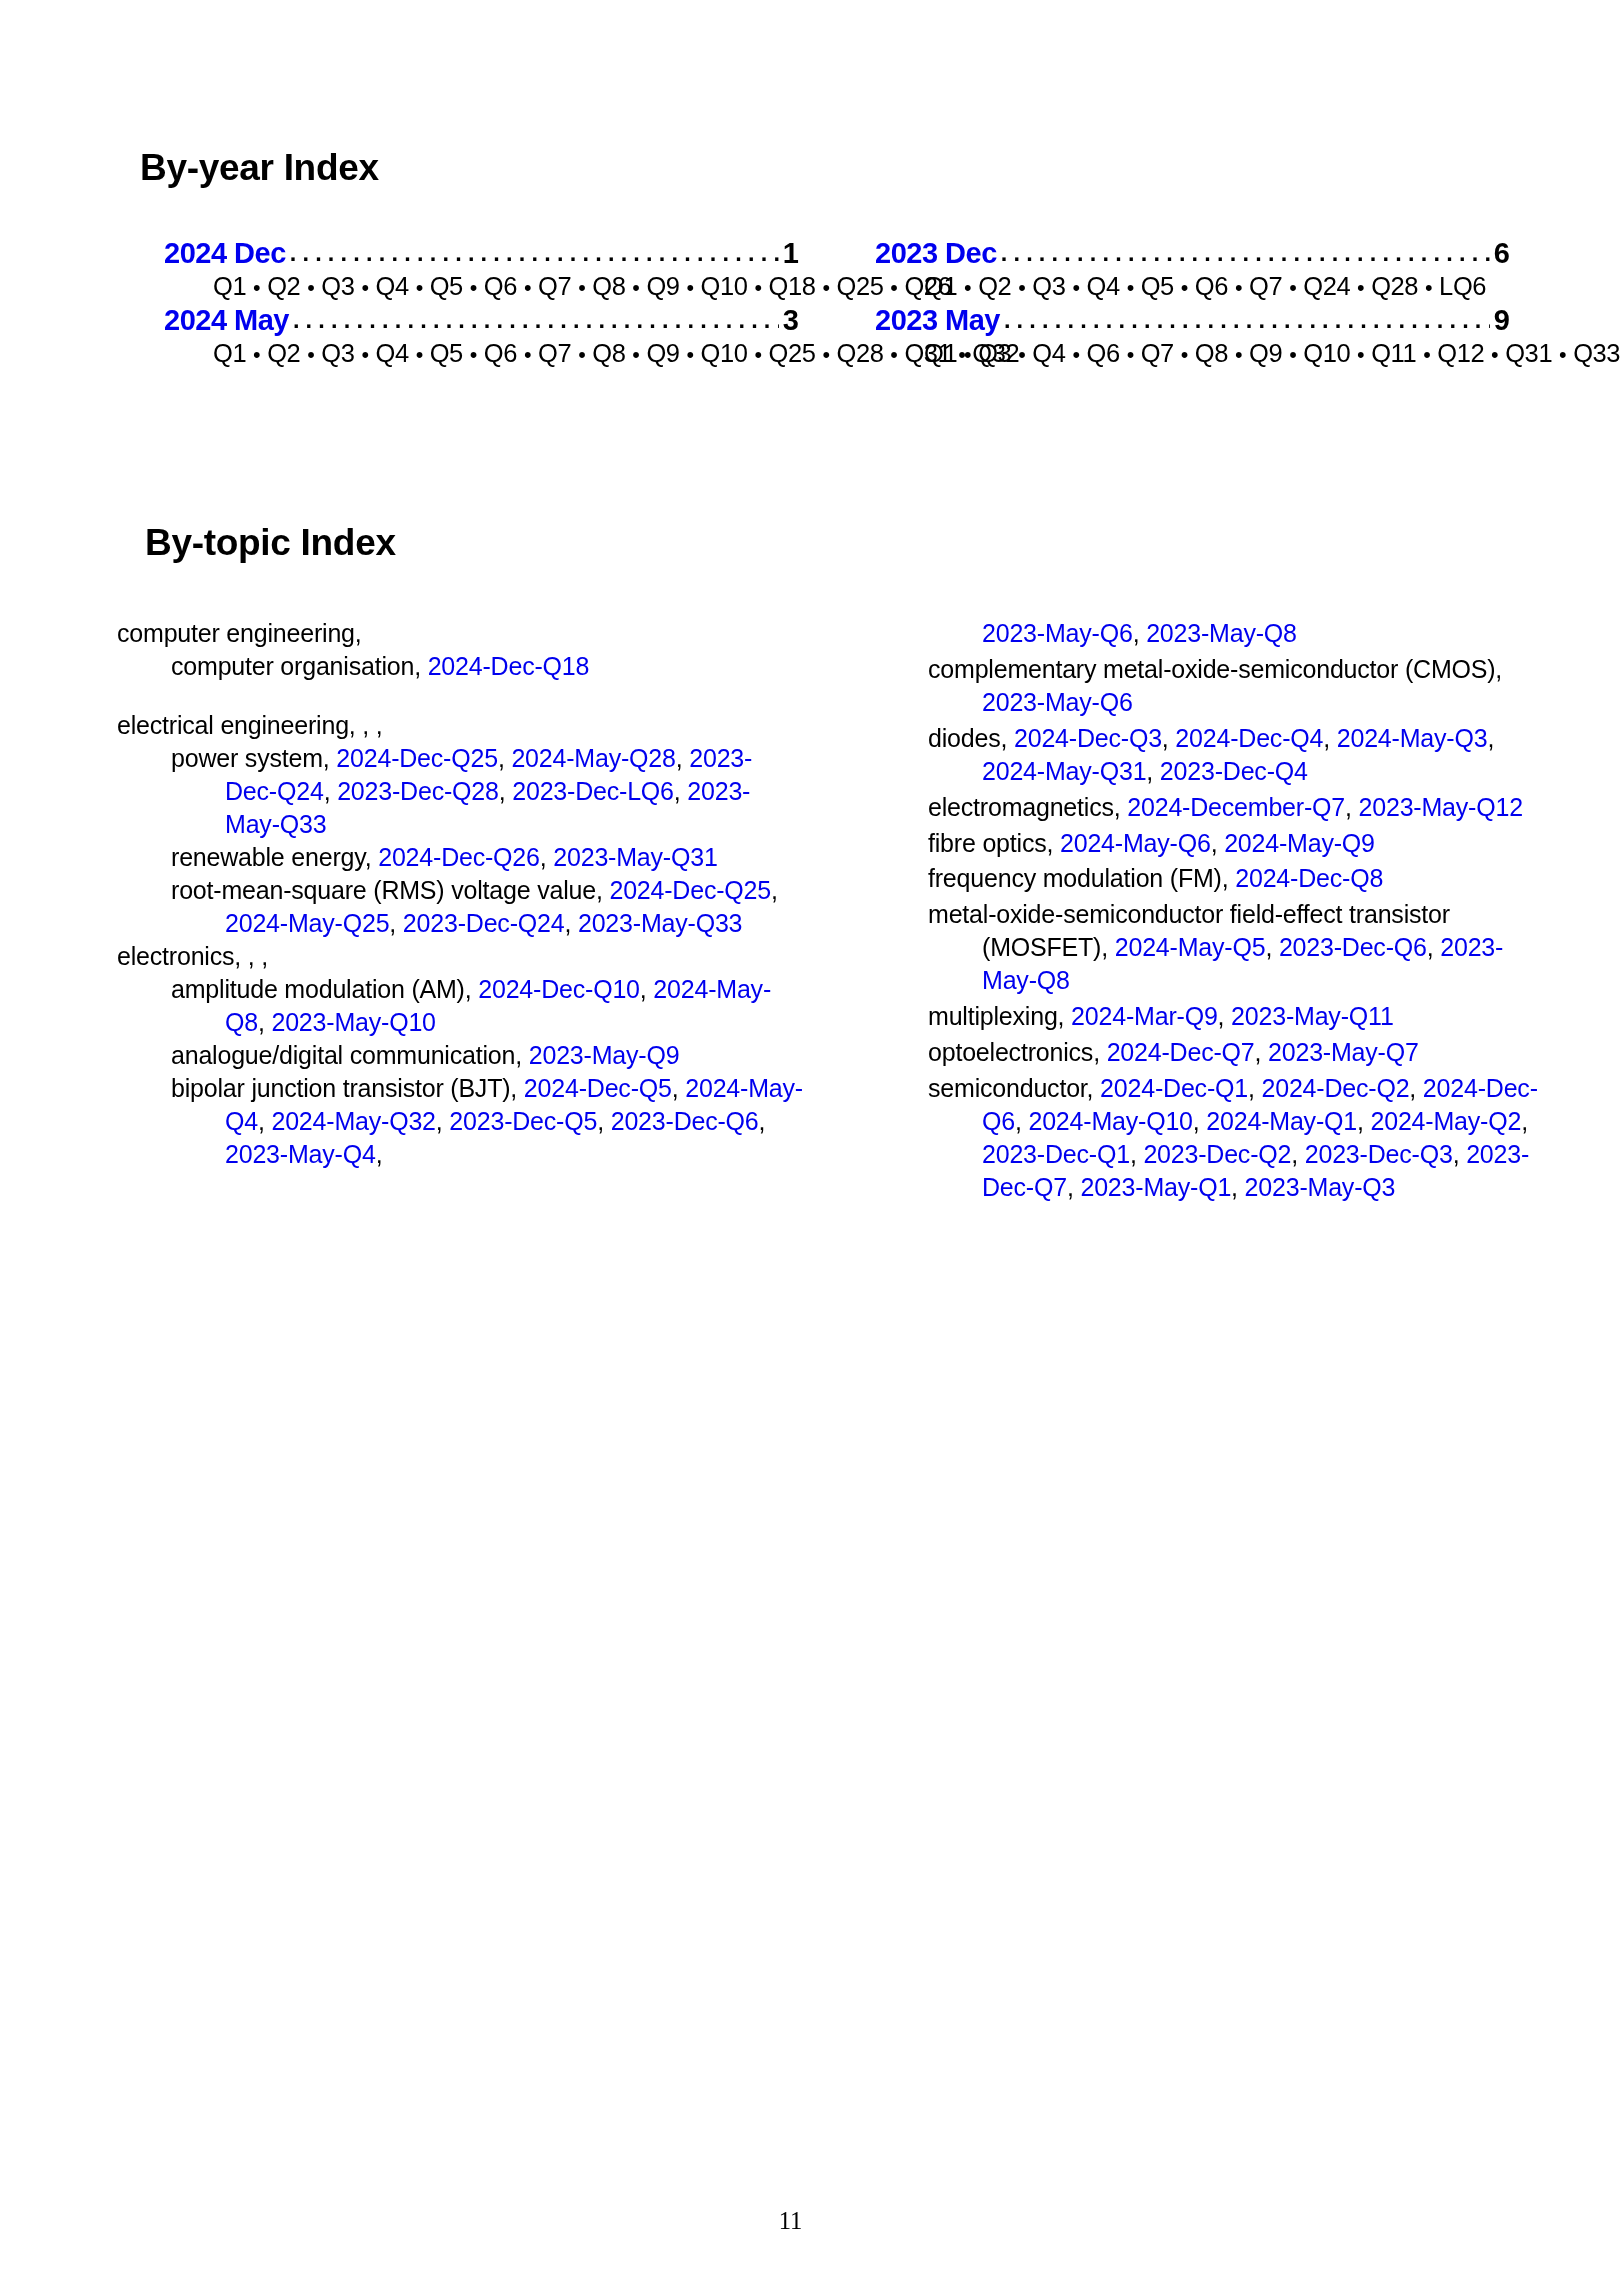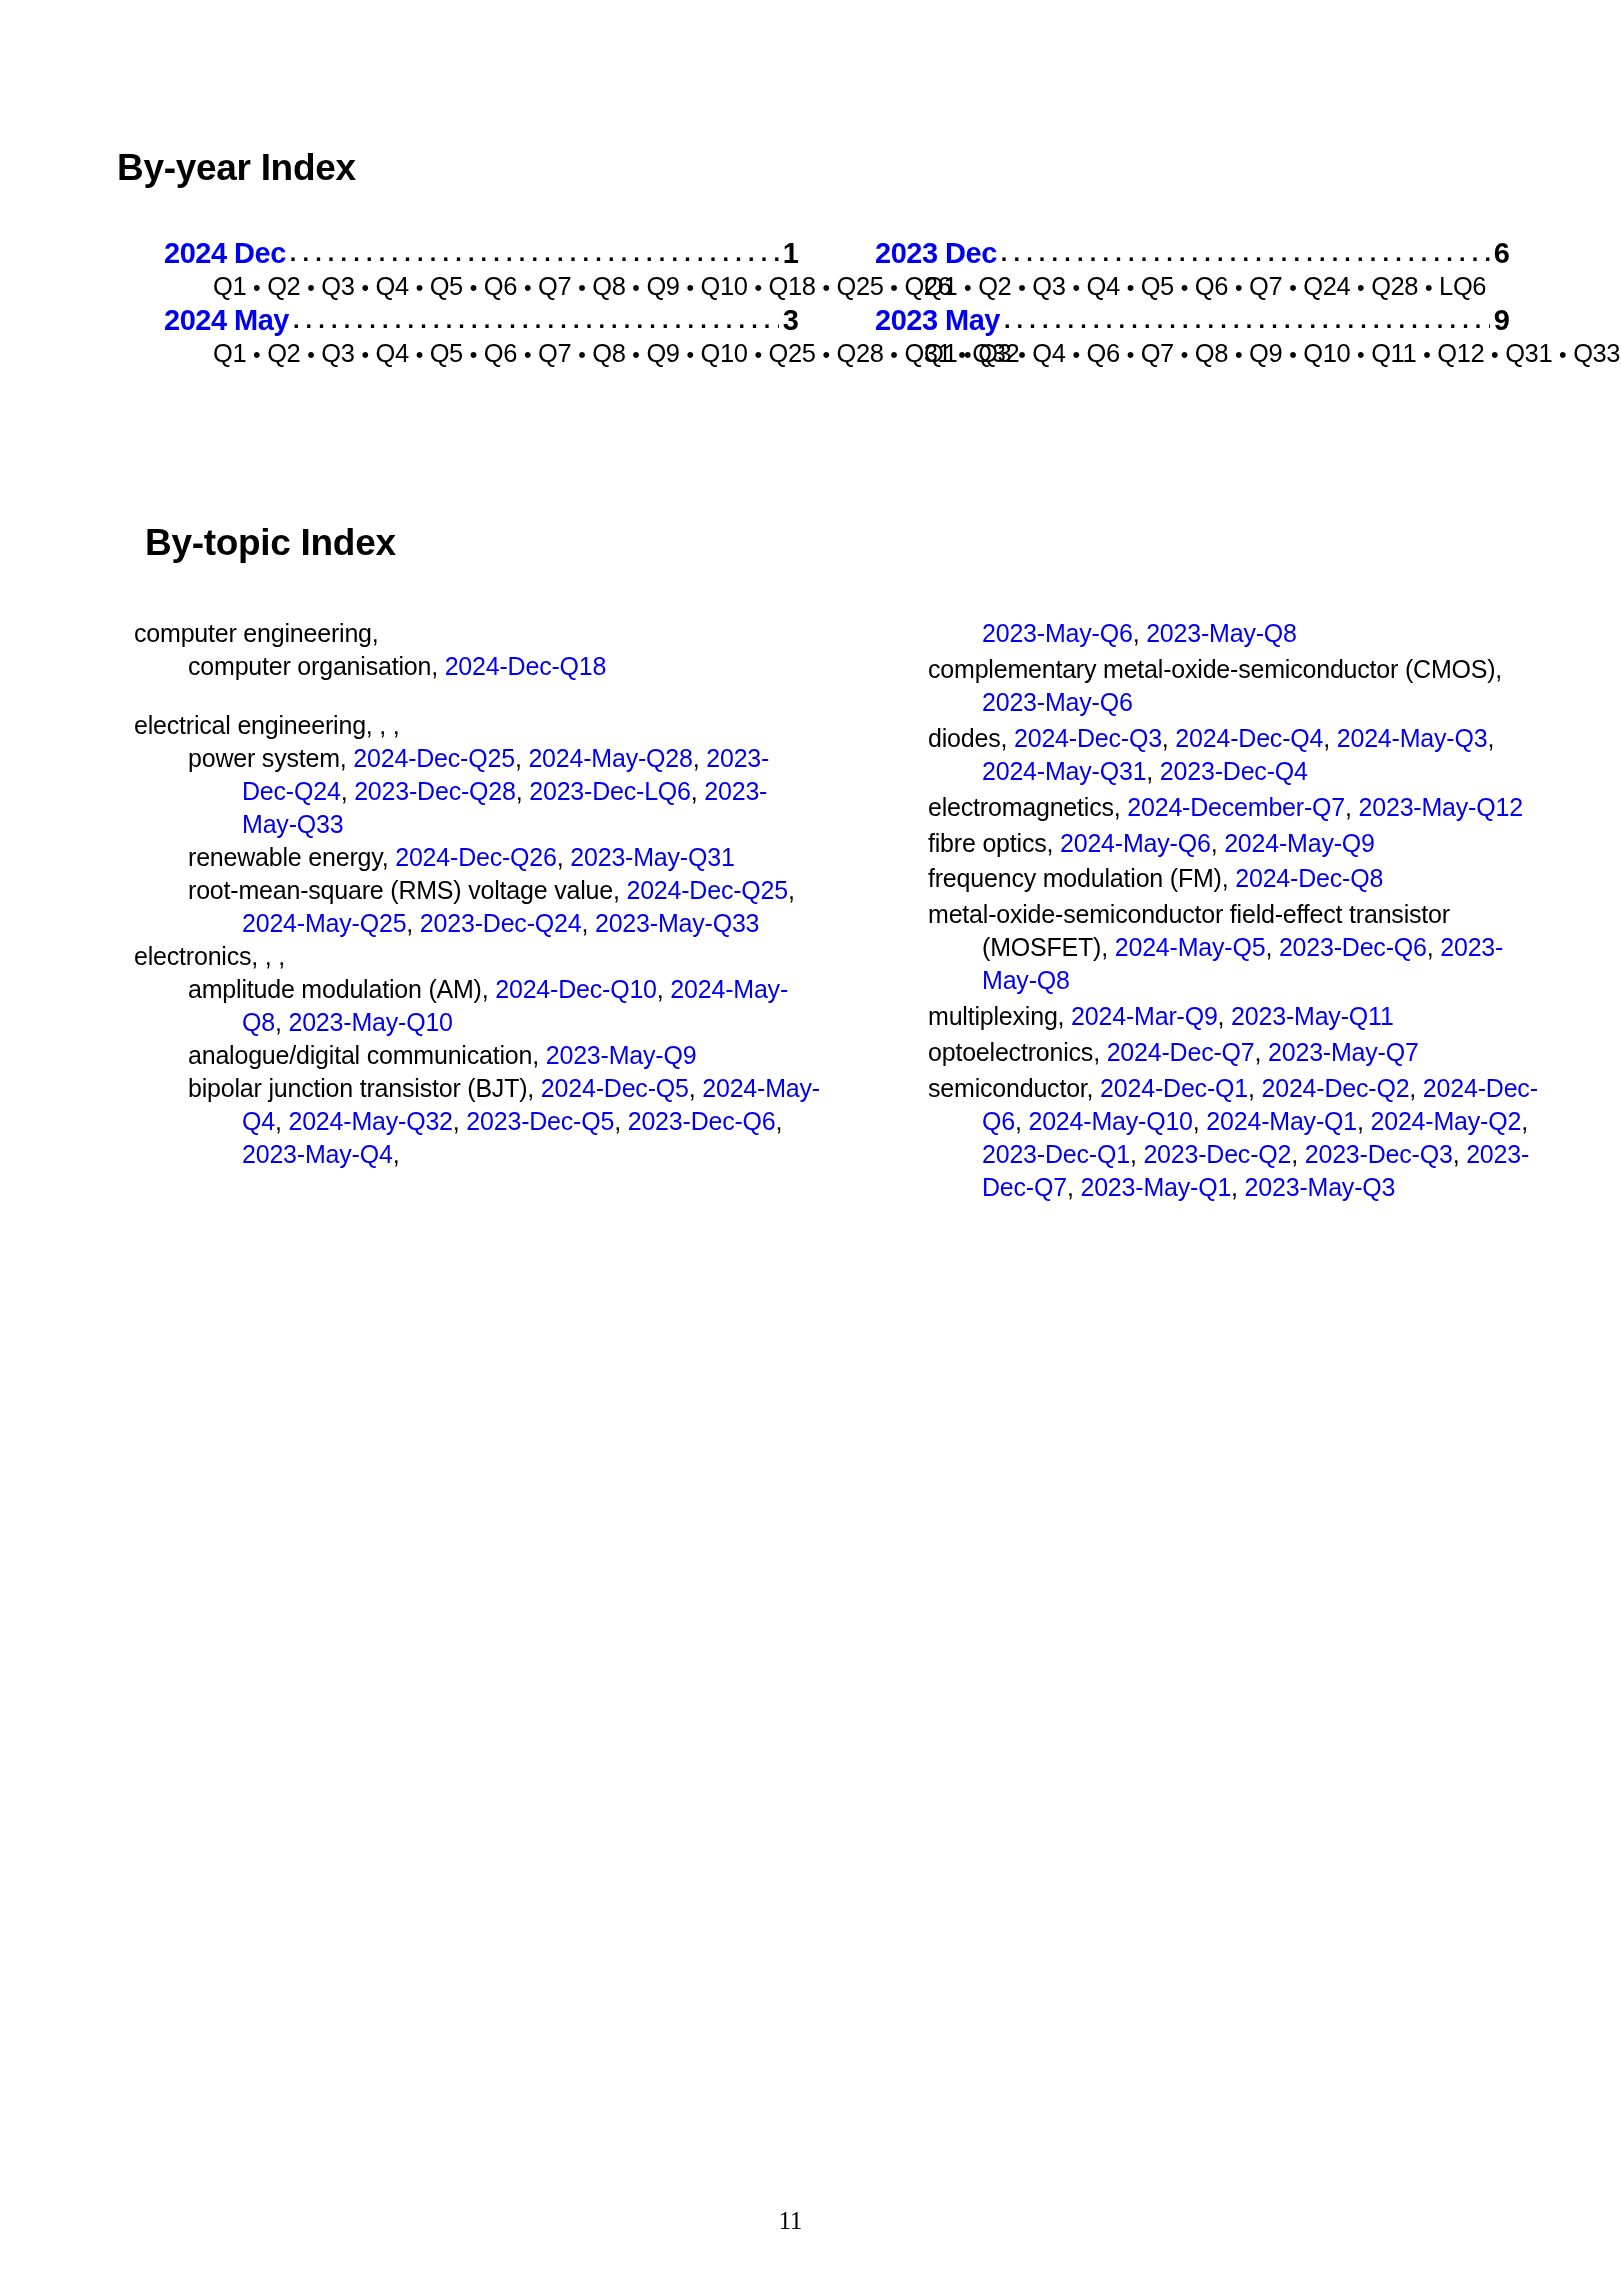--- a/index.html
+++ b/index.html
@@ -36,21 +36,21 @@
   .ref { color: #0000ee; cursor: pointer; }
   .rt .t0 { margin-bottom: 2.9px; }
   .pagenum {
     position: absolute; left: 0; width: 1581px; text-align: center; top: 2207px;
     font-family: "Liberation Serif", serif; font-size: 24.5px;
   }
 </style>
 </head>
 <body>
 
-<h1 class="h1" style="top:147px;">By-year Index</h1>
+<h1 class="h1" style="top:147px;margin-left:23px;">By-year Index</h1>
 
 <div class="year-col" id="year-left" style="left:164px; top:237px; width:635px;">
     <div class="year-entry">
       <div class="year-head">
         <span class="ylabel">2024 Dec</span>
         <span class="dots">................................................................................</span>
         <span class="pg">1</span>
       </div>
       <div class="qlist"><span class="q">Q1</span><span class="sep">•</span><span class="q">Q2</span><span class="sep">•</span><span class="q">Q3</span><span class="sep">•</span><span class="q">Q4</span><span class="sep">•</span><span class="q">Q5</span><span class="sep">•</span><span class="q">Q6</span><span class="sep">•</span><span class="q">Q7</span><span class="sep">•</span><span class="q">Q8</span><span class="sep">•</span><span class="q">Q9</span><span class="sep">•</span><span class="q">Q10</span><span class="sep">•</span><span class="q">Q18</span><span class="sep">•</span><span class="q">Q25</span><span class="sep">•</span><span class="q">Q26</span></div>
     </div>
@@ -77,21 +77,21 @@
         <span class="ylabel">2023 May</span>
         <span class="dots">................................................................................</span>
         <span class="pg">9</span>
       </div>
       <div class="qlist"><span class="q">Q1</span><span class="sep">•</span><span class="q">Q3</span><span class="sep">•</span><span class="q">Q4</span><span class="sep">•</span><span class="q">Q6</span><span class="sep">•</span><span class="q">Q7</span><span class="sep">•</span><span class="q">Q8</span><span class="sep">•</span><span class="q">Q9</span><span class="sep">•</span><span class="q">Q10</span><span class="sep">•</span><span class="q">Q11</span><span class="sep">•</span><span class="q">Q12</span><span class="sep">•</span><span class="q">Q31</span><span class="sep">•</span><span class="q">Q33</span></div>
     </div>
   </div>
 
 <h1 class="h1" style="top:522px;margin-left:28px;">By-topic Index</h1>
 
-<div class="topic-col" id="topic-left" style="left:134px; top:617px; width:686px;">
+<div class="topic-col" id="topic-left" style="left:117px; top:617px; width:686px;">
     <div class="t0"><span>computer engineering,</span></div>
     <div class="t1"><span>computer organisation, </span><span class="ref">2024-Dec-Q18</span></div>
     <div class="gap"></div>
     <div class="t0"><span>electrical engineering, , ,</span></div>
     <div class="t1"><span>power system, </span><span class="ref">2024-Dec-Q25</span>, <span class="ref">2024-May-Q28</span>, <span class="ref">2023-Dec-Q24</span>, <span class="ref">2023-Dec-Q28</span>, <span class="ref">2023-Dec-LQ6</span>, <span class="ref">2023-May-Q33</span></div>
     <div class="t1"><span>renewable energy, </span><span class="ref">2024-Dec-Q26</span>, <span class="ref">2023-May-Q31</span></div>
     <div class="t1"><span>root-mean-square (RMS) voltage value, </span><span class="ref">2024-Dec-Q25</span>, <span class="ref">2024-May-Q25</span>, <span class="ref">2023-Dec-Q24</span>, <span class="ref">2023-May-Q33</span></div>
     <div class="t0"><span>electronics, , ,</span></div>
     <div class="t1"><span>amplitude modulation (AM), </span><span class="ref">2024-Dec-Q10</span>, <span class="ref">2024-May-Q8</span>, <span class="ref">2023-May-Q10</span></div>
     <div class="t1"><span>analogue/digital communication, </span><span class="ref">2023-May-Q9</span></div>

